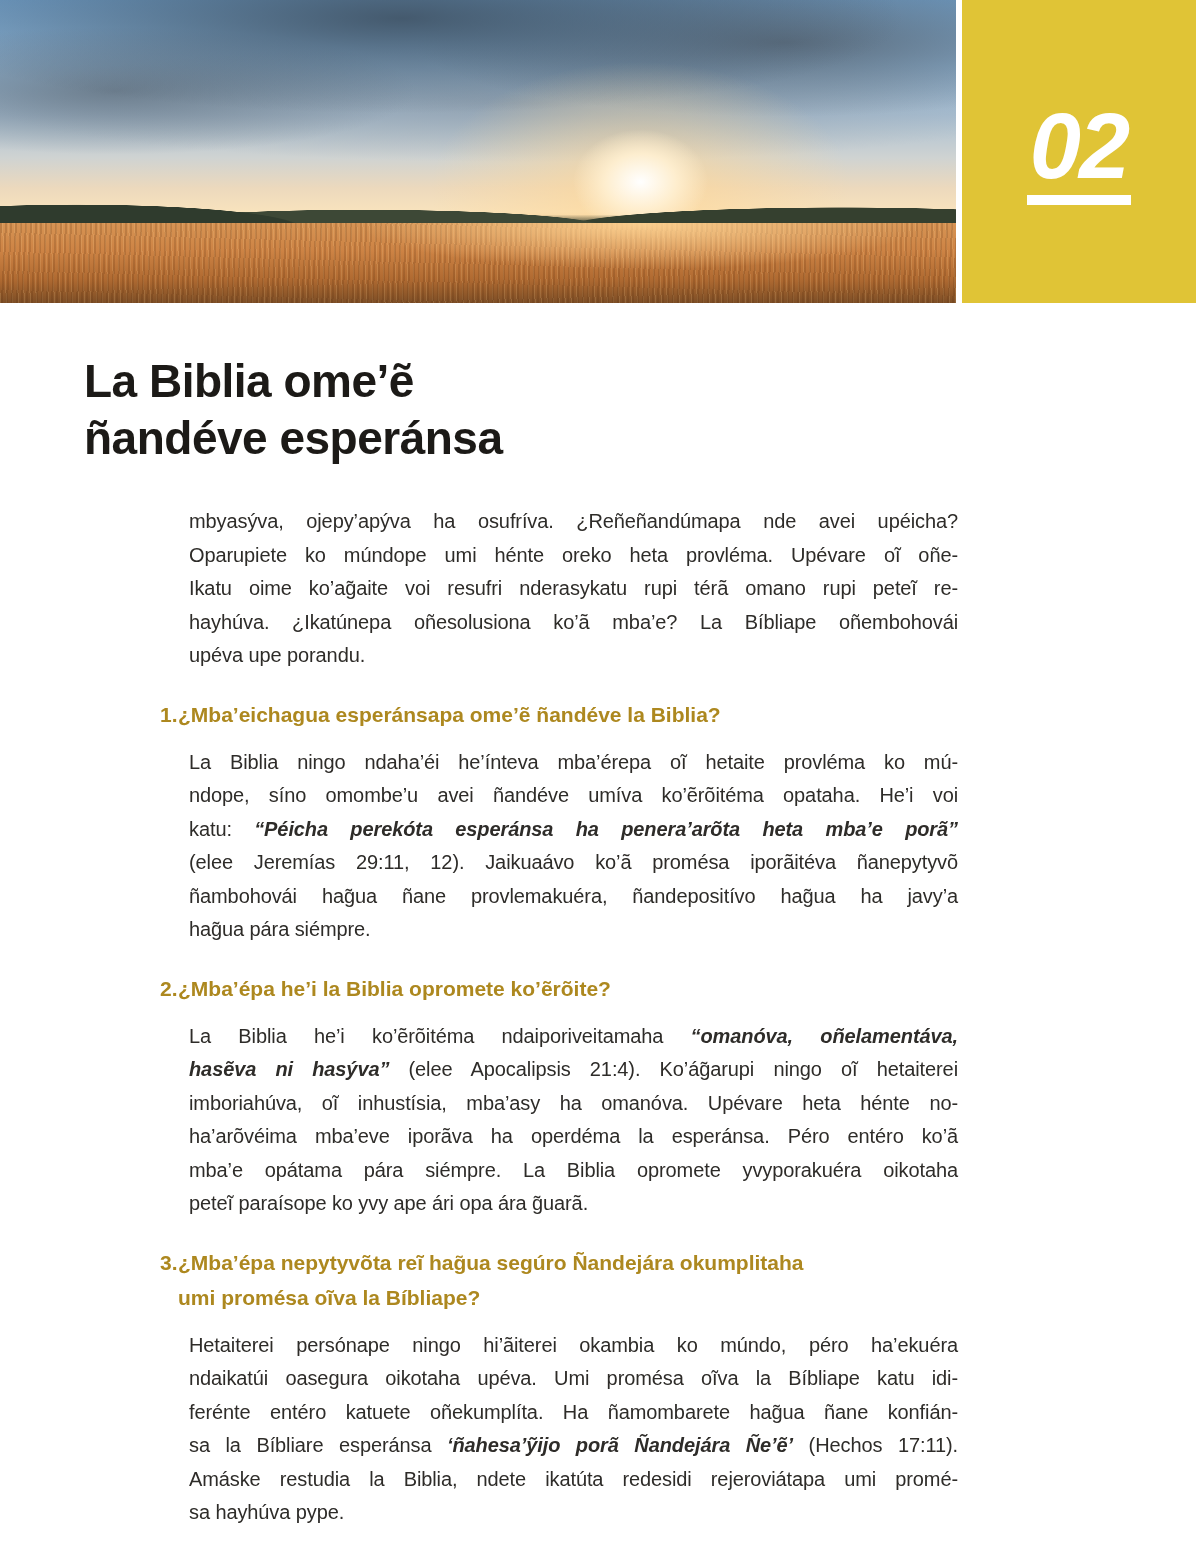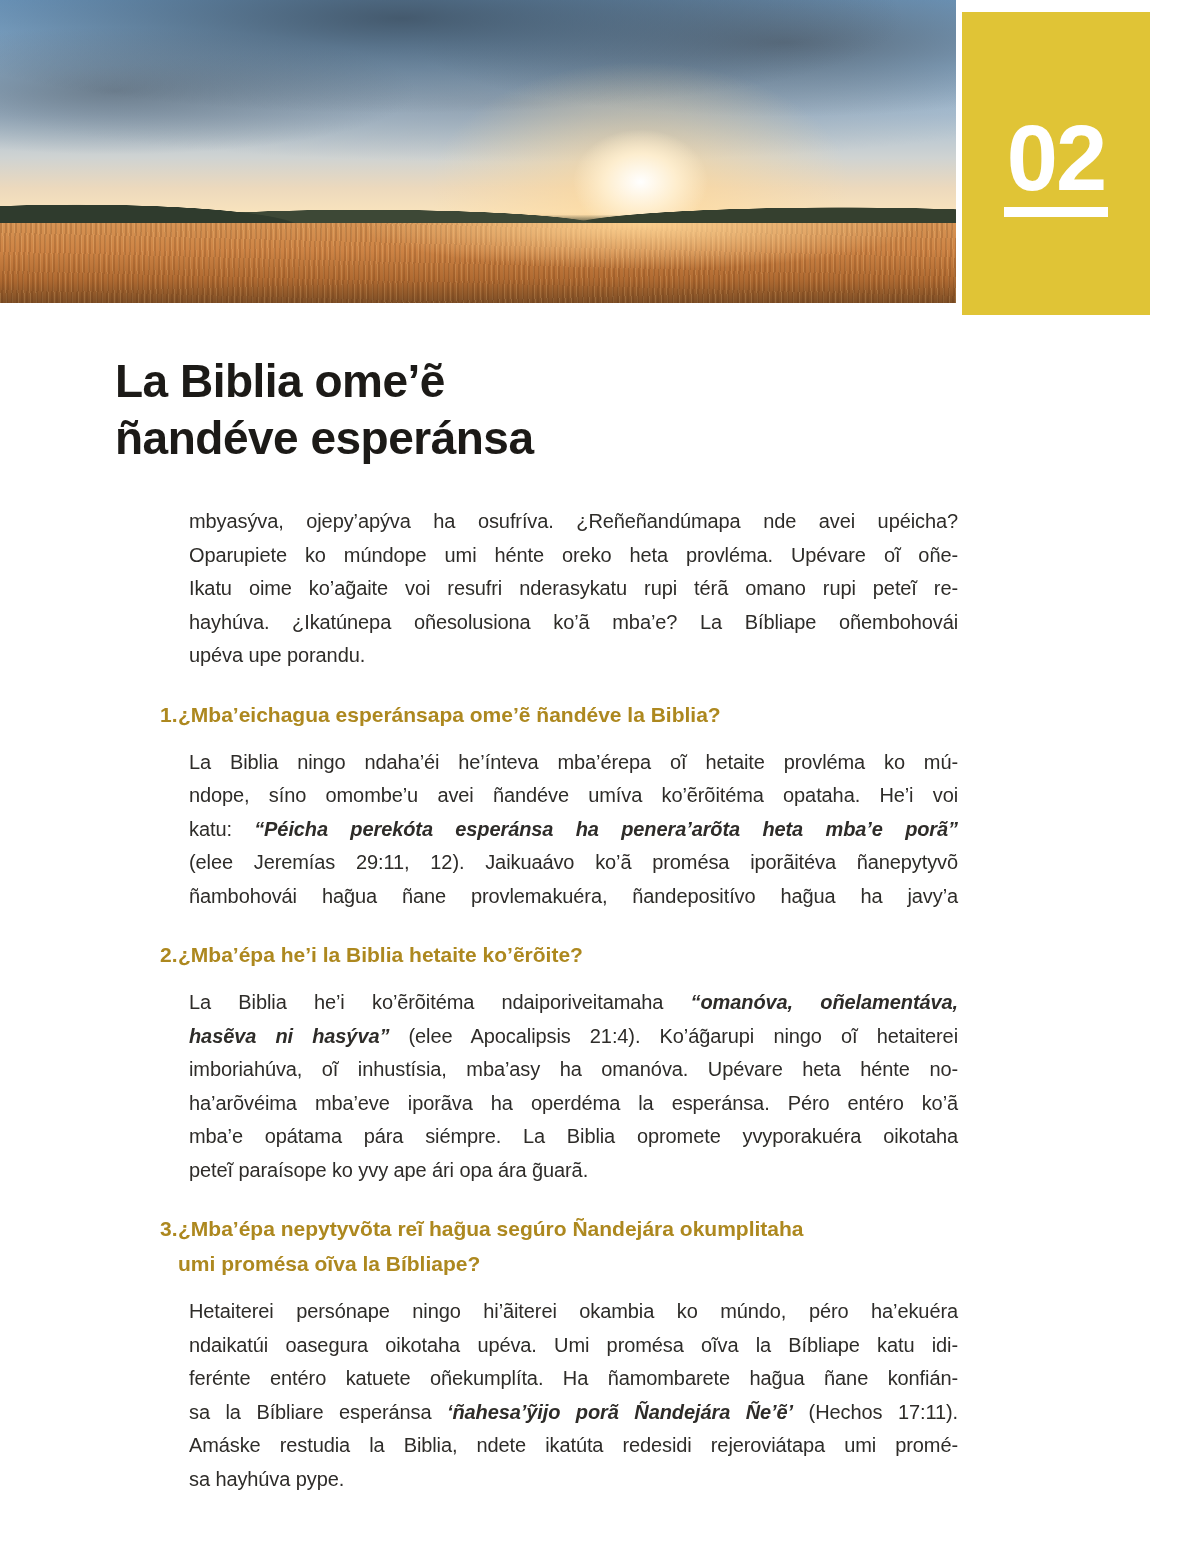--- a/index.html
+++ b/index.html
@@ -35,36 +35,37 @@
   }
   .field {
     position:absolute; left:0; right:0; bottom:0; height:80px;
     background:
       radial-gradient(45% 90% at 67% 0%, rgba(255,214,150,.9), rgba(255,214,150,0) 65%),
       repeating-linear-gradient(93deg, rgba(80,40,10,.18) 0 2px, rgba(0,0,0,0) 2px 5px),
       repeating-linear-gradient(87deg, rgba(255,220,160,.15) 0 1px, rgba(0,0,0,0) 1px 6px),
       linear-gradient(180deg,#d79454 0%,#cd8344 35%,#b06a31 70%,#7d4e26 100%);
   }
   .badge {
-    position:absolute; left:962px; top:12px; width:188px; height:303px;
+    position:absolute; left:962px; top:0; width:234px; height:303px;
     background:var(--accent,#e0c436);
+    font-style:italic;
   }
   .badge-num {
     position:absolute; top:100px; left:0; width:100%;
     text-align:center; color:#ffffff;
     font-size:92px; font-weight:bold; line-height:1; letter-spacing:-2px;
   }
   .badge-bar {
     position:absolute; top:195px; left:50%; transform:translateX(-50%);
     width:104px; height:10px; background:#ffffff;
   }
 
   
   .title {
-    margin:50px 0 0 115px;
+    margin:50px 0 0 84px;
     font-size:46px; line-height:57px; font-weight:bold;
     letter-spacing:-0.5px; color:#1c1a17;
   }
   .tline { display:block; }
 
   
   .para {
     margin-left:189px; width:769px;
     font-size:20px; line-height:33.5px; letter-spacing:-0.1px;
   }
@@ -117,28 +118,29 @@
       <div class="qtext">
           <div class="line last"><span>¿Mba’eichagua esperánsapa ome’ẽ ñandéve la Biblia?</span></div>
         </div>
     </div>
     <div class="para">
         <div class="line"><span>La Biblia ningo ndaha’éi he’ínteva mba’érepa oĩ hetaite provléma ko mú-</span></div>
         <div class="line"><span>ndope, síno omombe’u avei ñandéve umíva ko’ẽrõitéma opataha. He’i voi</span></div>
         <div class="line"><span>katu: </span><span class="b">“Péicha perekóta esperánsa ha penera’arõta heta mba’e porã”</span></div>
         <div class="line"><span>(elee Jeremías 29:11, 12). Jaikuaávo ko’ã promésa iporãitéva ñanepytyvõ</span></div>
         <div class="line"><span>ñambohovái hag̃ua ñane provlemakuéra, ñandepositívo hag̃ua ha javy’a</span></div>
+        <div class="line last"><span>hag̃ua pára siémpre.</span></div>
       </div>
   </div>
 
   <div class="qsection">
     <div class="qheading">
       <span class="qnum">2.</span>
       <div class="qtext">
-          <div class="line last"><span>¿Mba’épa he’i la Biblia hetaite ko’ẽrõite?</span></div>
+          <div class="line last"><span>¿Mba’épa he’i la Biblia opromete ko’ẽrõite?</span></div>
         </div>
     </div>
     <div class="para">
         <div class="line"><span>La Biblia he’i ko’ẽrõitéma ndaiporiveitamaha </span><span class="b">“omanóva, oñelamentáva,</span></div>
         <div class="line"><span class="b">hasẽva ni hasýva”</span><span> (elee Apocalipsis 21:4). Ko’ág̃arupi ningo oĩ hetaiterei</span></div>
         <div class="line"><span>imboriahúva, oĩ inhustísia, mba’asy ha omanóva. Upévare heta hénte no-</span></div>
         <div class="line"><span>ha’arõvéima mba’eve iporãva ha operdéma la esperánsa. Péro entéro ko’ã</span></div>
         <div class="line"><span>mba’e opátama pára siémpre. La Biblia opromete yvyporakuéra oikotaha</span></div>
         <div class="line last"><span>peteĩ paraísope ko yvy ape ári opa ára g̃uarã.</span></div>
       </div>

